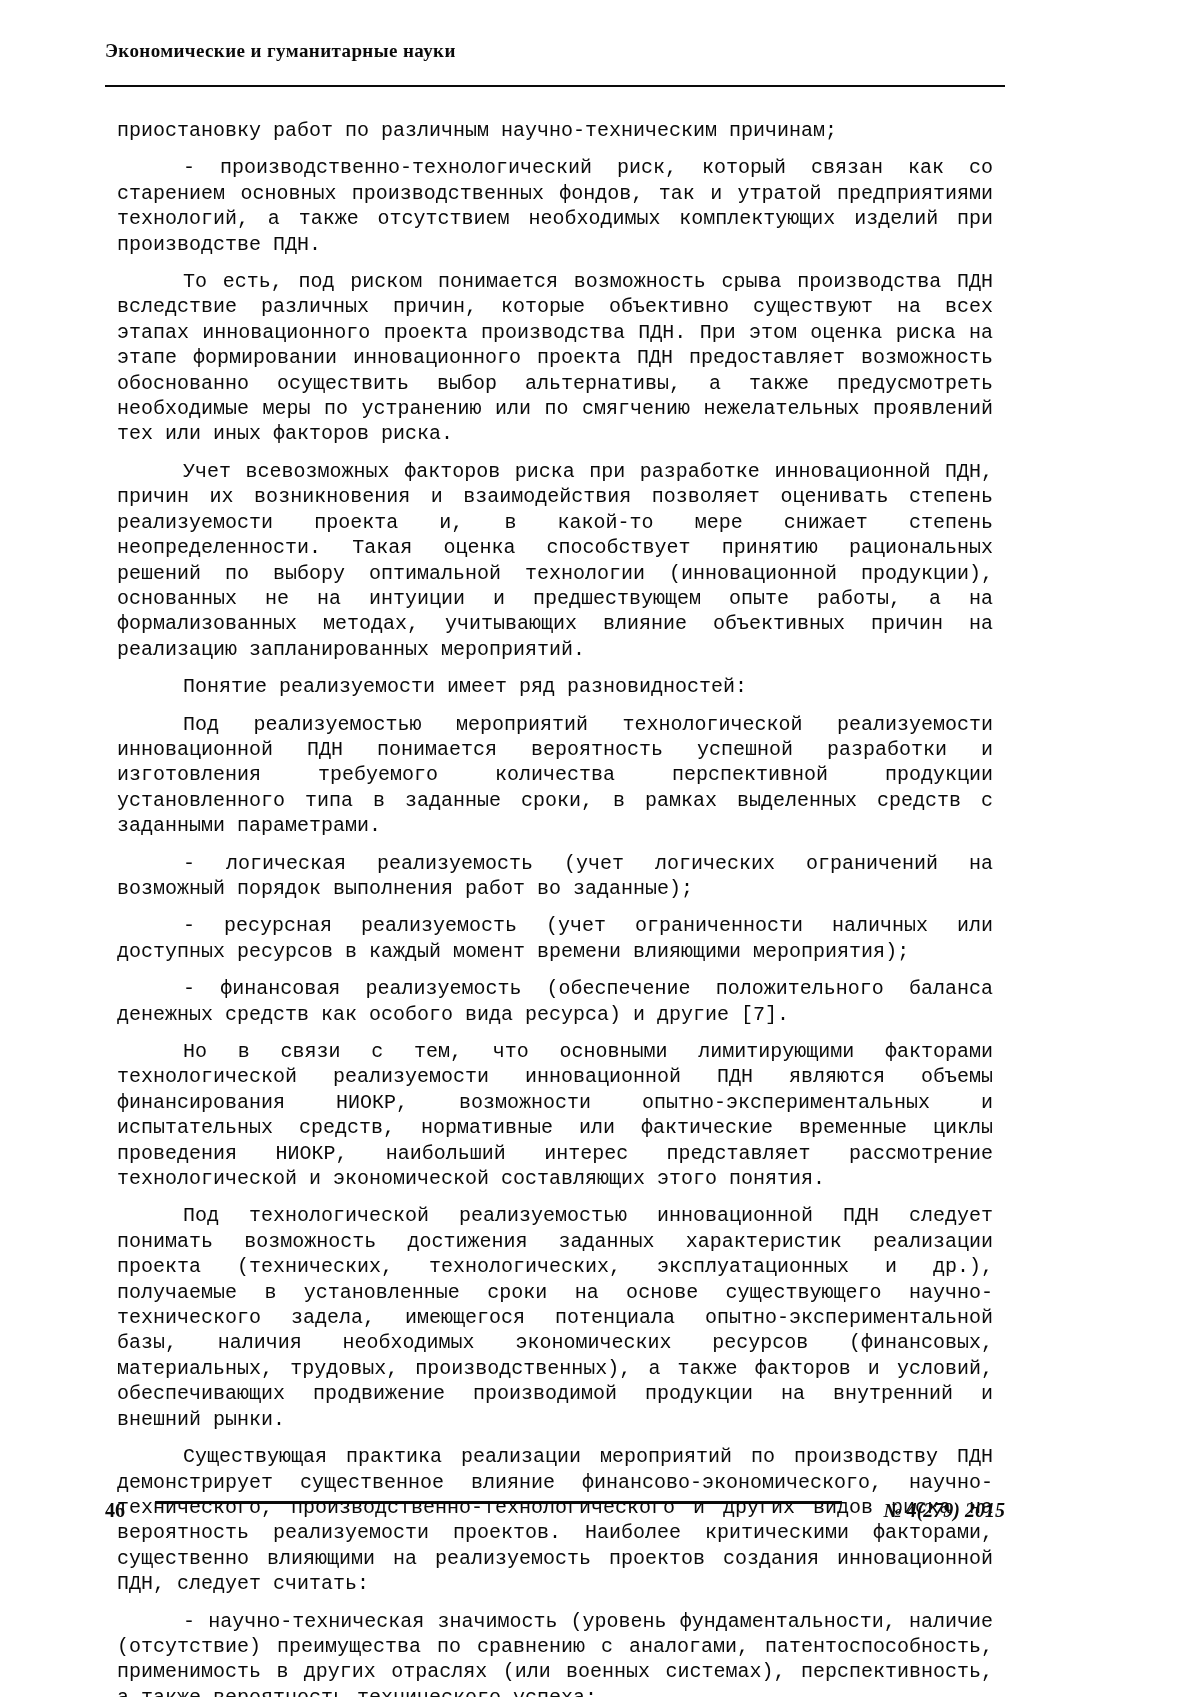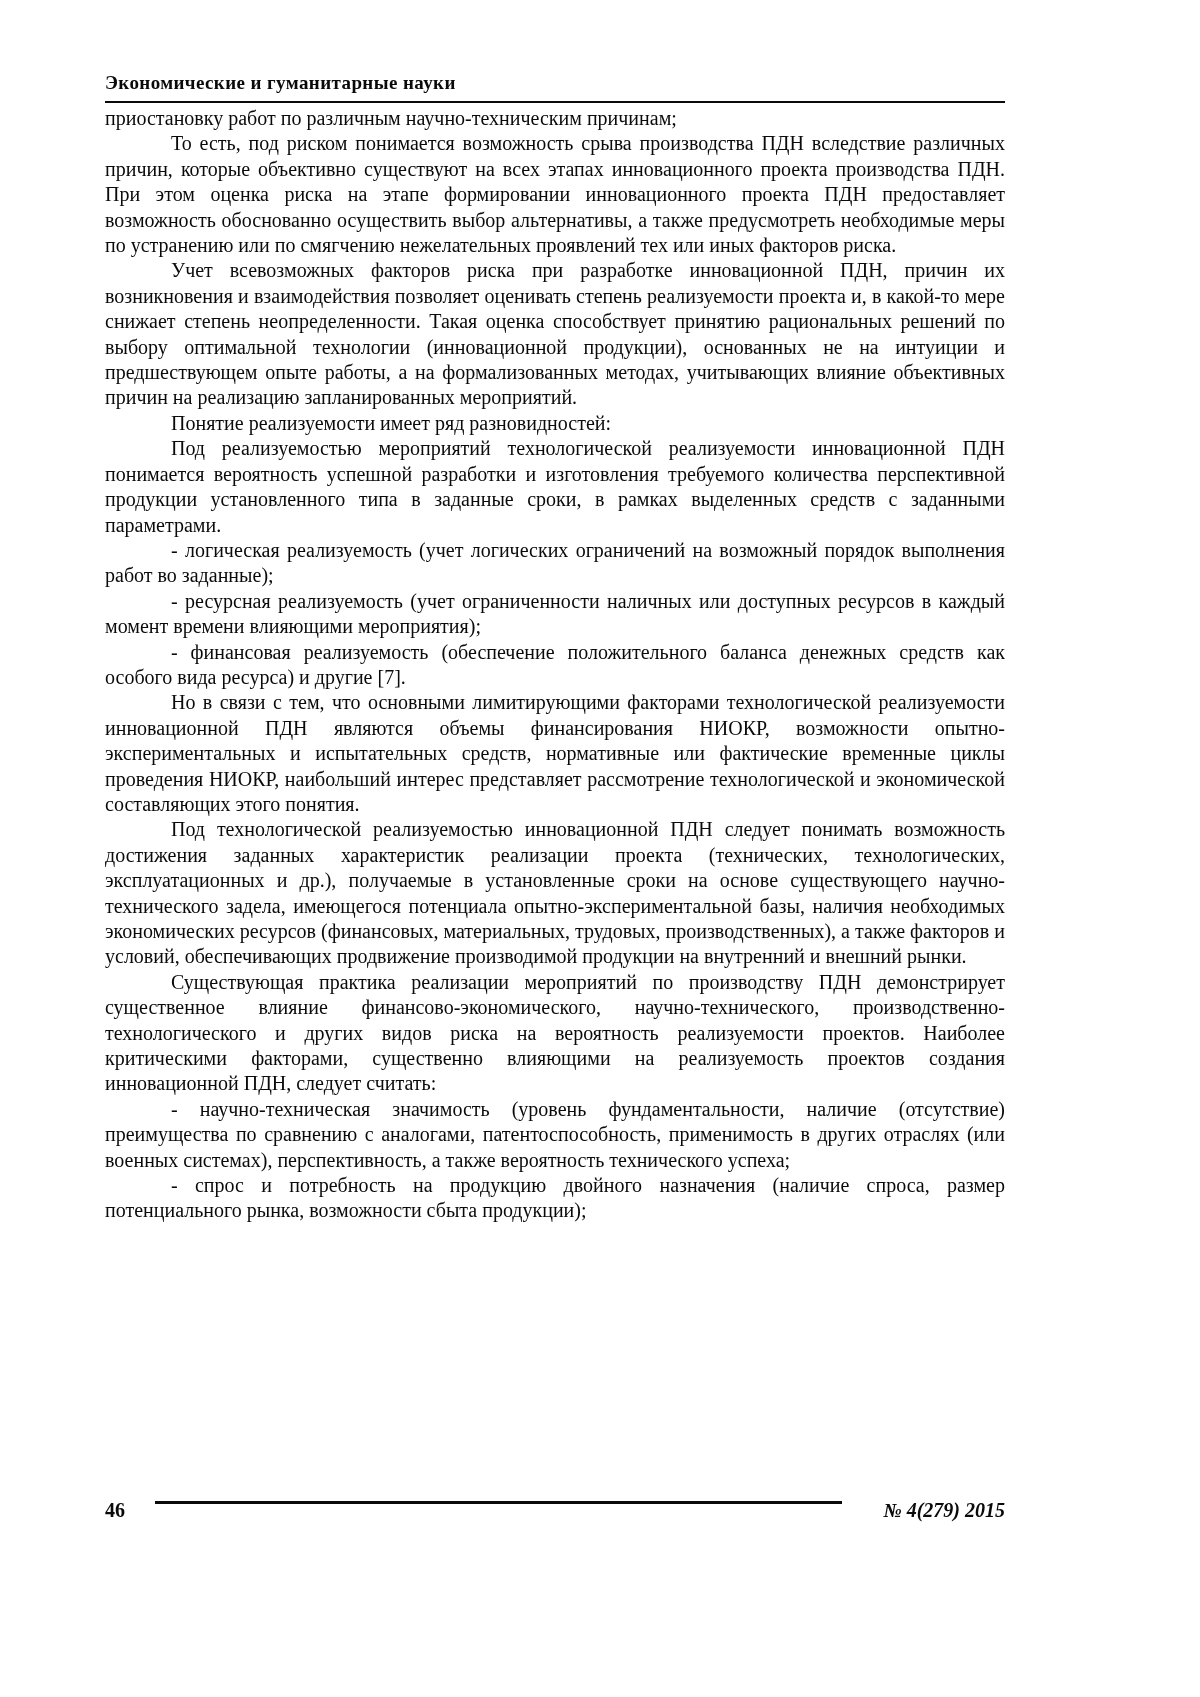--- a/index.html
+++ b/index.html
@@ -12,43 +12,44 @@
     width: 1200px;
     height: 1697px;
     background: #ffffff;
     color: #0a0a0a;
     font-family: "Liberation Serif", serif;
     overflow: hidden;
   }
   .running-header {
     position: absolute;
     left: 105px;
-    top: 72px;
+    top: 40px;
     width: 900px;
     border-bottom: 2.5px solid #0a0a0a;
-    padding-bottom: 7px;
+    padding-bottom: 23px;
   }
   .running-header .title {
     font-weight: bold;
     font-size: 19px;
     letter-spacing: 0.4px;
   }
   .article-body {
     position: absolute;
     left: 105px;
     top: 106px;
     width: 900px;
     font-size: 20px;
     line-height: 25.4px;
     text-align: justify;
   }
   .article-body p {
-    margin: 0;
+    margin: 12px;
     padding: 0;
     text-align: justify;
+    font-family: Liberation Mono, monospace;
   }
   .article-body p.indent {
     text-indent: 66px;
   }
   .page-footer {
     position: absolute;
     left: 105px;
     top: 1499px;
     width: 900px;
     display: flex;
@@ -76,20 +77,21 @@
 <body>
 
 <div class="page">
 
   <div class="running-header">
     <span class="title">Экономические и гуманитарные науки</span>
   </div>
 
   <div class="article-body" id="article-body">
       <p>приостановку работ по различным научно-техническим причинам;</p>
+      <p class="indent">- производственно-технологический риск, который связан как со старением основных производственных фондов, так и утратой предприятиями технологий, а также отсутствием необходимых комплектующих изделий при производстве ПДН.</p>
       <p class="indent">То есть, под риском понимается возможность срыва производства ПДН вследствие различных причин, которые объективно существуют на всех этапах инновационного проекта производства ПДН. При этом оценка риска на этапе формировании инновационного проекта ПДН предоставляет возможность обоснованно осуществить выбор альтернативы, а также предусмотреть необходимые меры по устранению или по смягчению нежелательных проявлений тех или иных факторов риска.</p>
       <p class="indent">Учет всевозможных факторов риска при разработке инновационной ПДН, причин их возникновения и взаимодействия позволяет оценивать степень реализуемости проекта и, в какой-то мере снижает степень неопределенности. Такая оценка способствует принятию рациональных решений по выбору оптимальной технологии (инновационной продукции), основанных не на интуиции и предшествующем опыте работы, а на формализованных методах, учитывающих влияние объективных причин на реализацию запланированных мероприятий.</p>
       <p class="indent">Понятие реализуемости имеет ряд разновидностей:</p>
       <p class="indent">Под реализуемостью мероприятий технологической реализуемости инновационной ПДН понимается вероятность успешной разработки и изготовления требуемого количества перспективной продукции установленного типа в заданные сроки, в рамках выделенных средств с заданными параметрами.</p>
       <p class="indent">- логическая реализуемость (учет логических ограничений на возможный порядок выполнения работ во заданные);</p>
       <p class="indent">- ресурсная реализуемость (учет ограниченности наличных или доступных ресурсов в каждый момент времени влияющими мероприятия);</p>
       <p class="indent">- финансовая реализуемость (обеспечение положительного баланса денежных средств как особого вида ресурса) и другие [7].</p>
       <p class="indent">Но в связи с тем, что основными лимитирующими факторами технологической реализуемости инновационной ПДН являются объемы финансирования НИОКР, возможности опытно-экспериментальных и испытательных средств, нормативные или фактические временные циклы проведения НИОКР, наибольший интерес представляет рассмотрение технологической и экономической составляющих этого понятия.</p>
       <p class="indent">Под технологической реализуемостью инновационной ПДН следует понимать возможность достижения заданных характеристик реализации проекта (технических, технологических, эксплуатационных и др.), получаемые в установленные сроки на основе существующего научно-технического задела, имеющегося потенциала опытно-экспериментальной базы, наличия необходимых экономических ресурсов (финансовых, материальных, трудовых, производственных), а также факторов и условий, обеспечивающих продвижение производимой продукции на внутренний и внешний рынки.</p>
       <p class="indent">Существующая практика реализации мероприятий по производству ПДН демонстрирует существенное влияние финансово-экономического, научно-технического, производственно-технологического и других видов риска на вероятность реализуемости проектов. Наиболее критическими факторами, существенно влияющими на реализуемость проектов создания инновационной ПДН, следует считать:</p>

